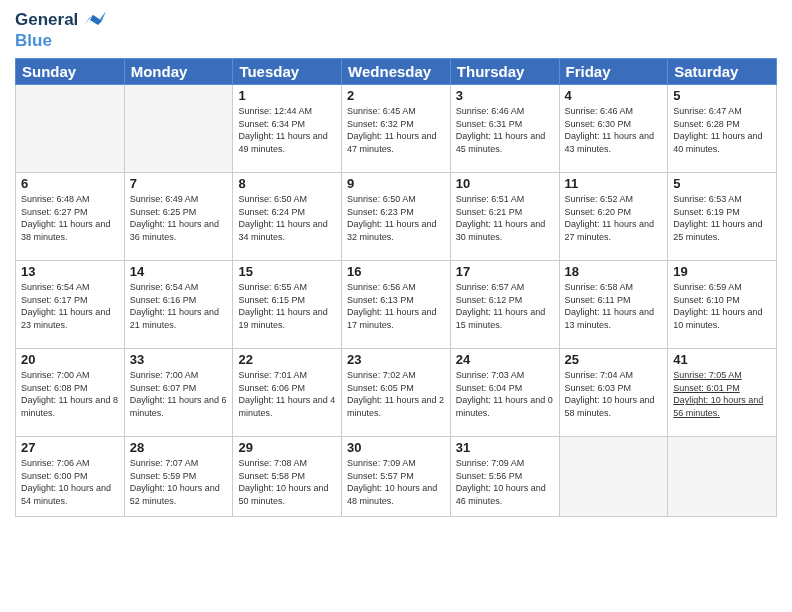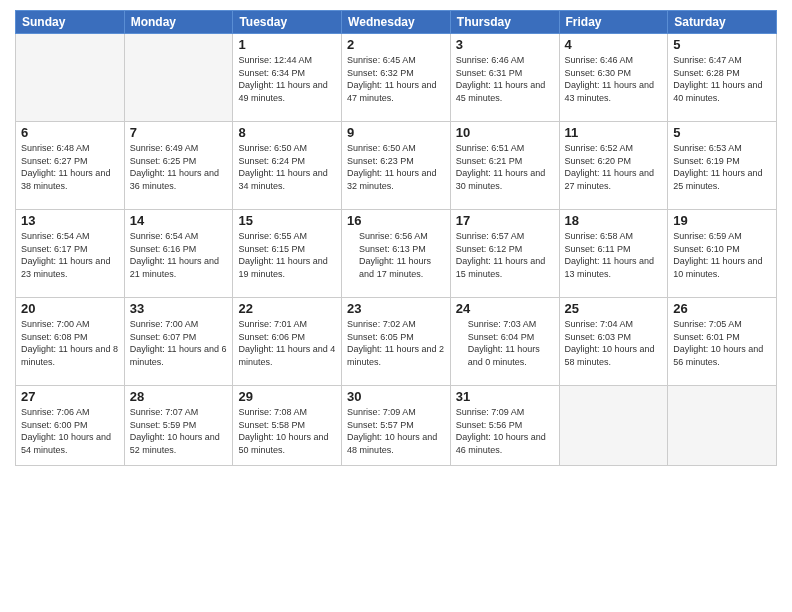--- a/index.html
+++ b/index.html
@@ -40,21 +40,21 @@
     .calendar {
       width: 100%;
       border-collapse: collapse;
       table-layout: fixed;
     }
     .calendar th {
       background-color: #3a6ebd;
       color: white;
       text-align: left;
       padding: 4px 6px;
-      font-size: 12px;
+      font-size: 15px;
       font-weight: bold;
       border: 1px solid #5a8ed4;
     }
     .calendar td {
       border: 1px solid #ccc;
       vertical-align: top;
       padding: 3px 5px;
       font-size: 9.5px;
       color: #333;
       height: 88px;
@@ -77,20 +77,39 @@
     }
     .last-row td {
       height: 80px;
       margin-left: 20px;
     }
   </style>
 </head>
 <body>
 
 <div class="container">
+  <div class="header">
+    <div class="logo">
+      <div>
+        <div style="display:flex;align-items:center;">
+          <div>
+            <div style="font-size:17px;font-weight:bold;color:#1a3a5c;line-height:1.15;">General<svg style="display:inline;vertical-align:middle;margin-left:2px;" width="26" height="20" viewBox="0 0 26 20">
+                  <polygon points="4,14 13,4 22,10 26,0 20,8 10,6" fill="#4a90d9"></polygon>
+                  <polygon points="13,4 22,10 18,14 10,9" fill="#2a6ebd"></polygon>
+                </svg></div>
+            <div style="font-size:17px;font-weight:bold;color:#4a90d9;line-height:1.15;">Blue</div>
+          </div>
+        </div>
+      </div>
+    </div>
+    <div class="title-section">
+      <div class="month-title"></div>
+      <div class="location"></div>
+    </div>
+  </div>
 
   <table class="calendar">
     <thead>
       <tr>
       <th>Sunday</th>
           <th>Monday</th>
           <th>Tuesday</th>
           <th>Wednesday</th>
           <th>Thursday</th>
           <th>Friday</th>
@@ -190,21 +209,21 @@
 Daylight: 11 hours and 21 minutes.</div>
           </td>
           <td>
             <span class="day-number">15</span>
             <div class="day-info" style="white-space: pre-line;">Sunrise: 6:55 AM
 Sunset: 6:15 PM
 Daylight: 11 hours and 19 minutes.</div>
           </td>
           <td>
             <span class="day-number">16</span>
-            <div class="day-info" style="white-space: pre-line; margin-left: 12px;">Sunrise: 6:56 AM
+            <div class="day-info" style="white-space: pre-line;">Sunrise: 6:56 AM
 Sunset: 6:13 PM
 Daylight: 11 hours and 17 minutes.</div>
           </td>
           <td>
             <span class="day-number">17</span>
             <div class="day-info" style="white-space: pre-line;">Sunrise: 6:57 AM
 Sunset: 6:12 PM
 Daylight: 11 hours and 15 minutes.</div>
           </td>
           <td>
@@ -240,33 +259,33 @@
 Daylight: 11 hours and 4 minutes.</div>
           </td>
           <td>
             <span class="day-number">23</span>
             <div class="day-info" style="white-space: pre-line;">Sunrise: 7:02 AM
 Sunset: 6:05 PM
 Daylight: 11 hours and 2 minutes.</div>
           </td>
           <td>
             <span class="day-number">24</span>
-            <div class="day-info" style="white-space: pre-line; margin-left: 12px;">Sunrise: 7:03 AM
+            <div class="day-info" style="white-space: pre-line;">Sunrise: 7:03 AM
 Sunset: 6:04 PM
 Daylight: 11 hours and 0 minutes.</div>
           </td>
           <td>
             <span class="day-number">25</span>
             <div class="day-info" style="white-space: pre-line;">Sunrise: 7:04 AM
 Sunset: 6:03 PM
 Daylight: 10 hours and 58 minutes.</div>
           </td>
           <td>
-            <span class="day-number">26</span>
-            <div class="day-info" style="white-space: pre-line;">Sunrise: 7:05 AM
+            <span class="day-number">41</span>
+            <div class="day-info" style="white-space: pre-line; text-decoration: underline;">Sunrise: 7:05 AM
 Sunset: 6:01 PM
 Daylight: 10 hours and 56 minutes.</div>
           </td>
         </tr>
         <tr class="last-row">
           <td>
             <span class="day-number">27</span>
             <div class="day-info" style="white-space: pre-line;">Sunrise: 7:06 AM
 Sunset: 6:00 PM
 Daylight: 10 hours and 54 minutes.</div>

